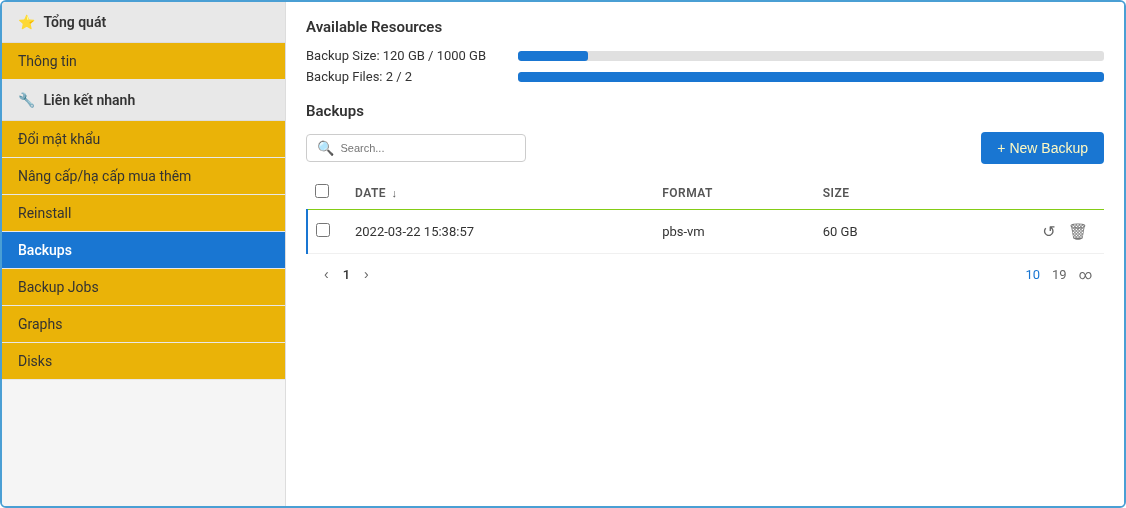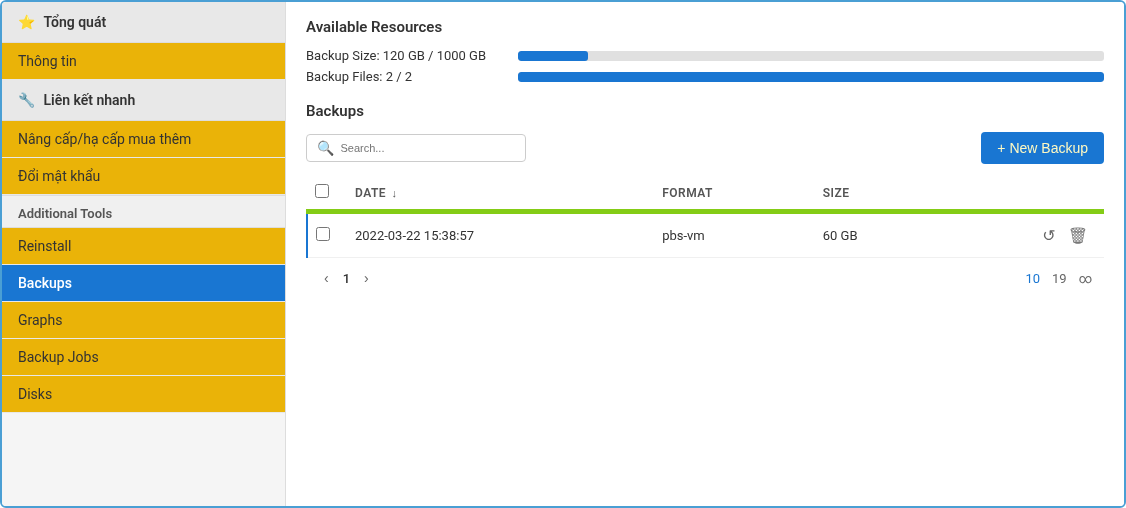--- a/index.html
+++ b/index.html
@@ -149,21 +149,21 @@
       font-size: 14px;
       font-weight: 500;
       cursor: pointer;
     }
     
     .backups-table {
       width: 100%;
       border-collapse: collapse;
     }
     .backups-table thead tr {
-      border-bottom: 5px solid #84cc16;
+      border-bottom: 1px solid #84cc16;
     }
     .backups-table th {
       text-align: left;
       padding: 8px 12px;
       font-size: 12px;
       font-weight: 600;
       color: #555;
       text-transform: uppercase;
       letter-spacing: 0.5px;
     }
@@ -265,40 +265,37 @@
     </div>
     <div class="sidebar-item">
       <span>Thông tin</span>
     </div>
 
     <div class="sidebar-section-header">
       <span class="wrench-icon">🔧</span>
       <span>Liên kết nhanh</span>
     </div>
     <div class="sidebar-item">
+      <span>Đổi mật khẩu</span>
+    </div>
+    <div class="sidebar-item">
       <span>Nâng cấp/hạ cấp mua thêm</span>
     </div>
-    <div class="sidebar-item">
-      <span>Đổi mật khẩu</span>
-    </div>
-
-    <div class="sidebar-section-divider">
-      <span>Additional Tools</span>
-    </div>
+
     <div class="sidebar-item">
       <span>Reinstall</span>
     </div>
     <div class="sidebar-item active">
       <span>Backups</span>
     </div>
     <div class="sidebar-item">
+      <span>Backup Jobs</span>
+    </div>
+    <div class="sidebar-item">
       <span>Graphs</span>
-    </div>
-    <div class="sidebar-item">
-      <span>Backup Jobs</span>
     </div>
     <div class="sidebar-item">
       <span>Disks</span>
     </div>
   </div>
 
   <div class="main-content">
 
     <div class="resources-section">
       <div class="section-title">Available Resources</div>

